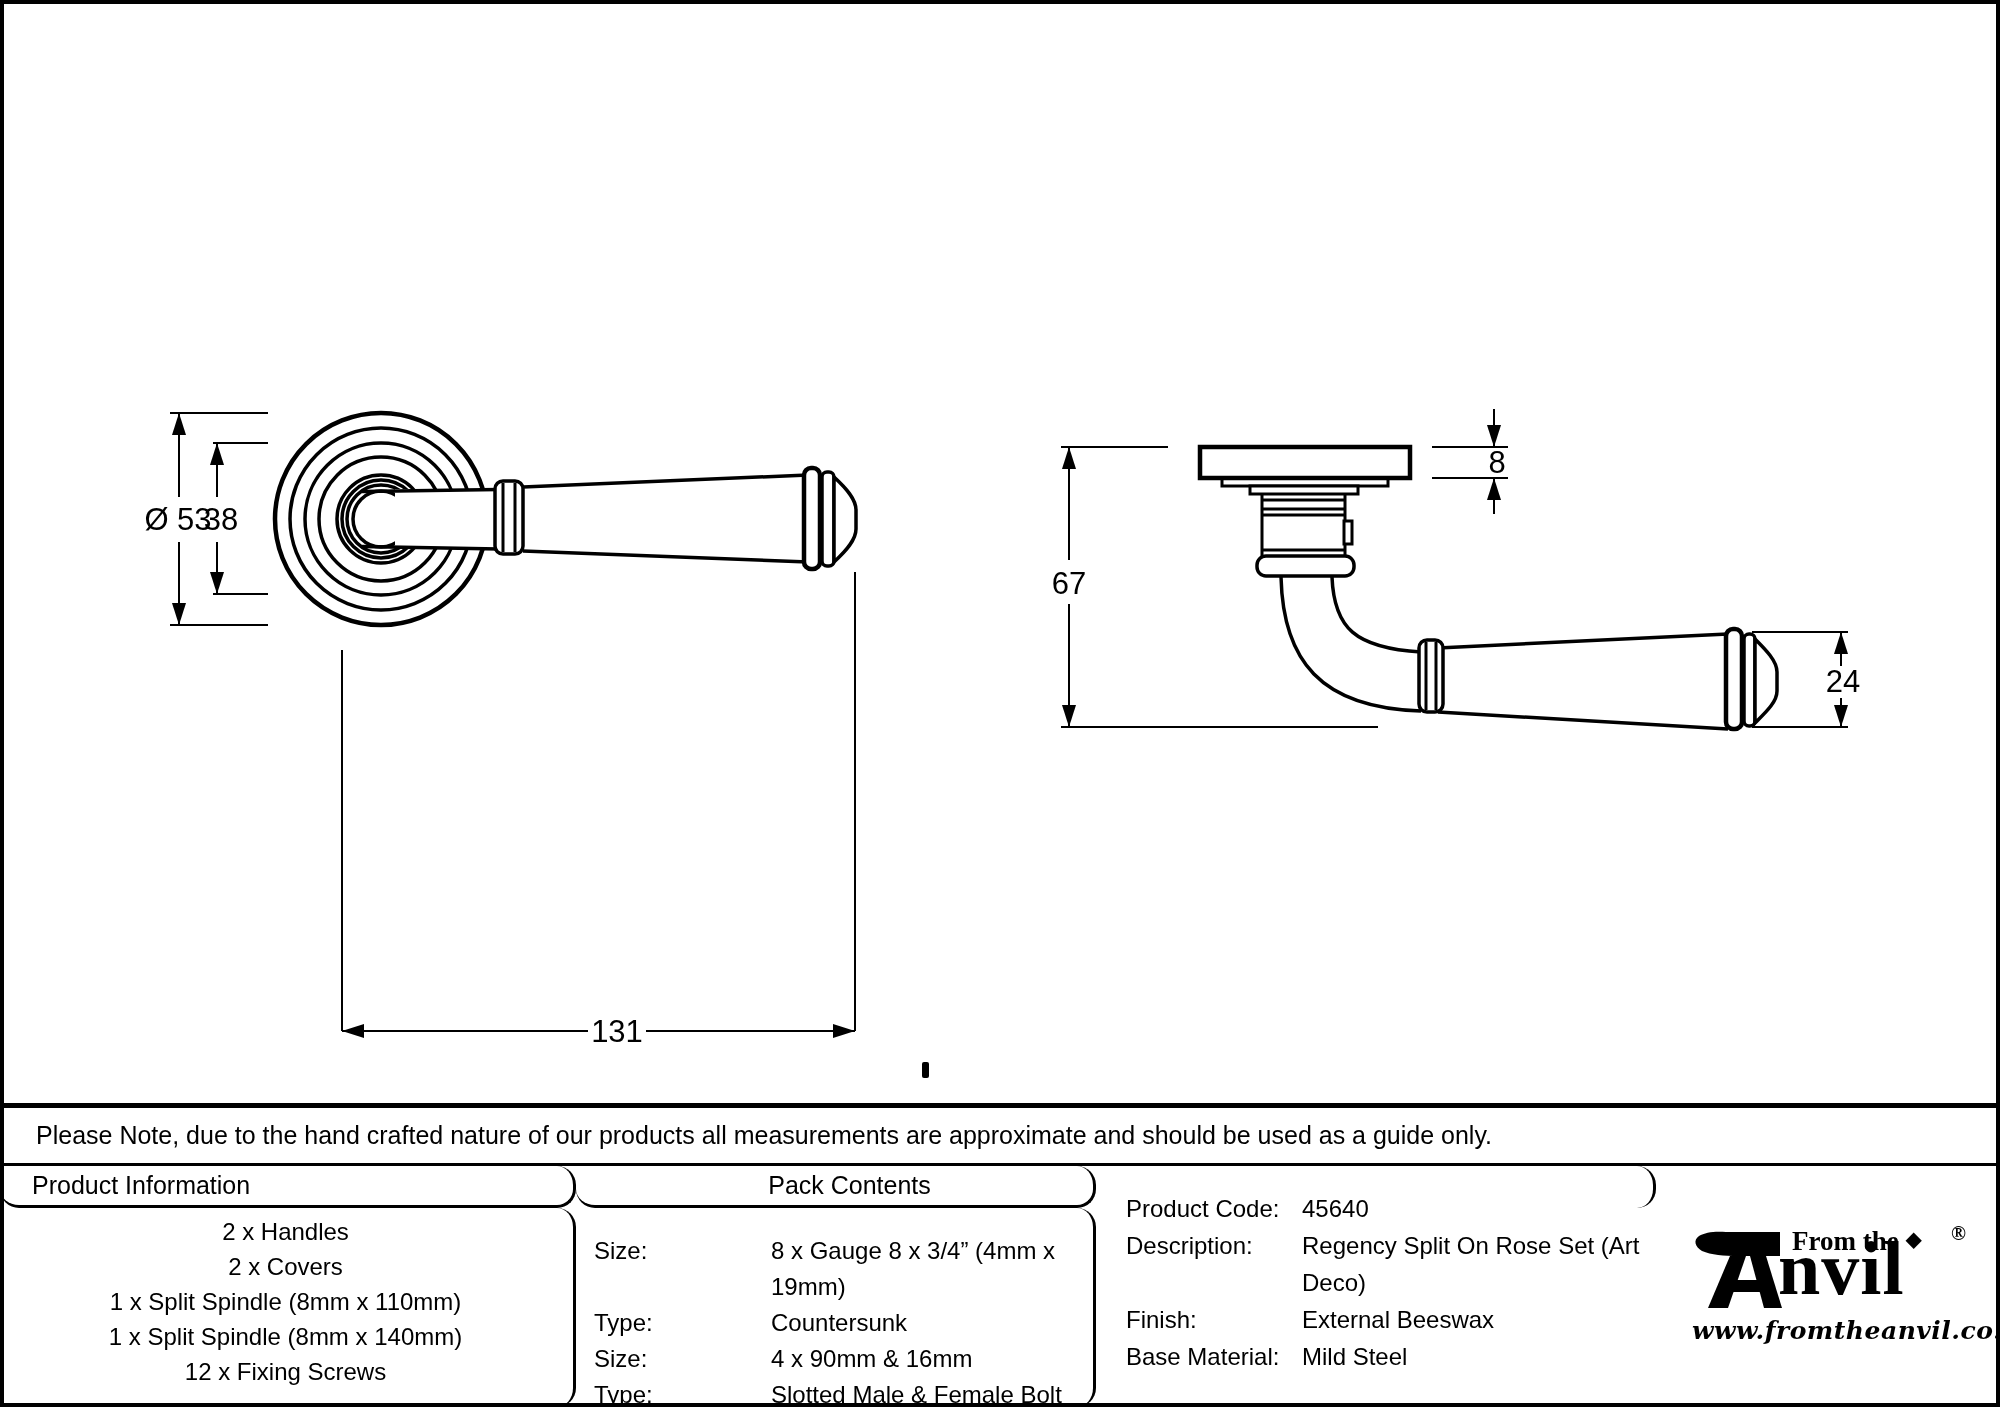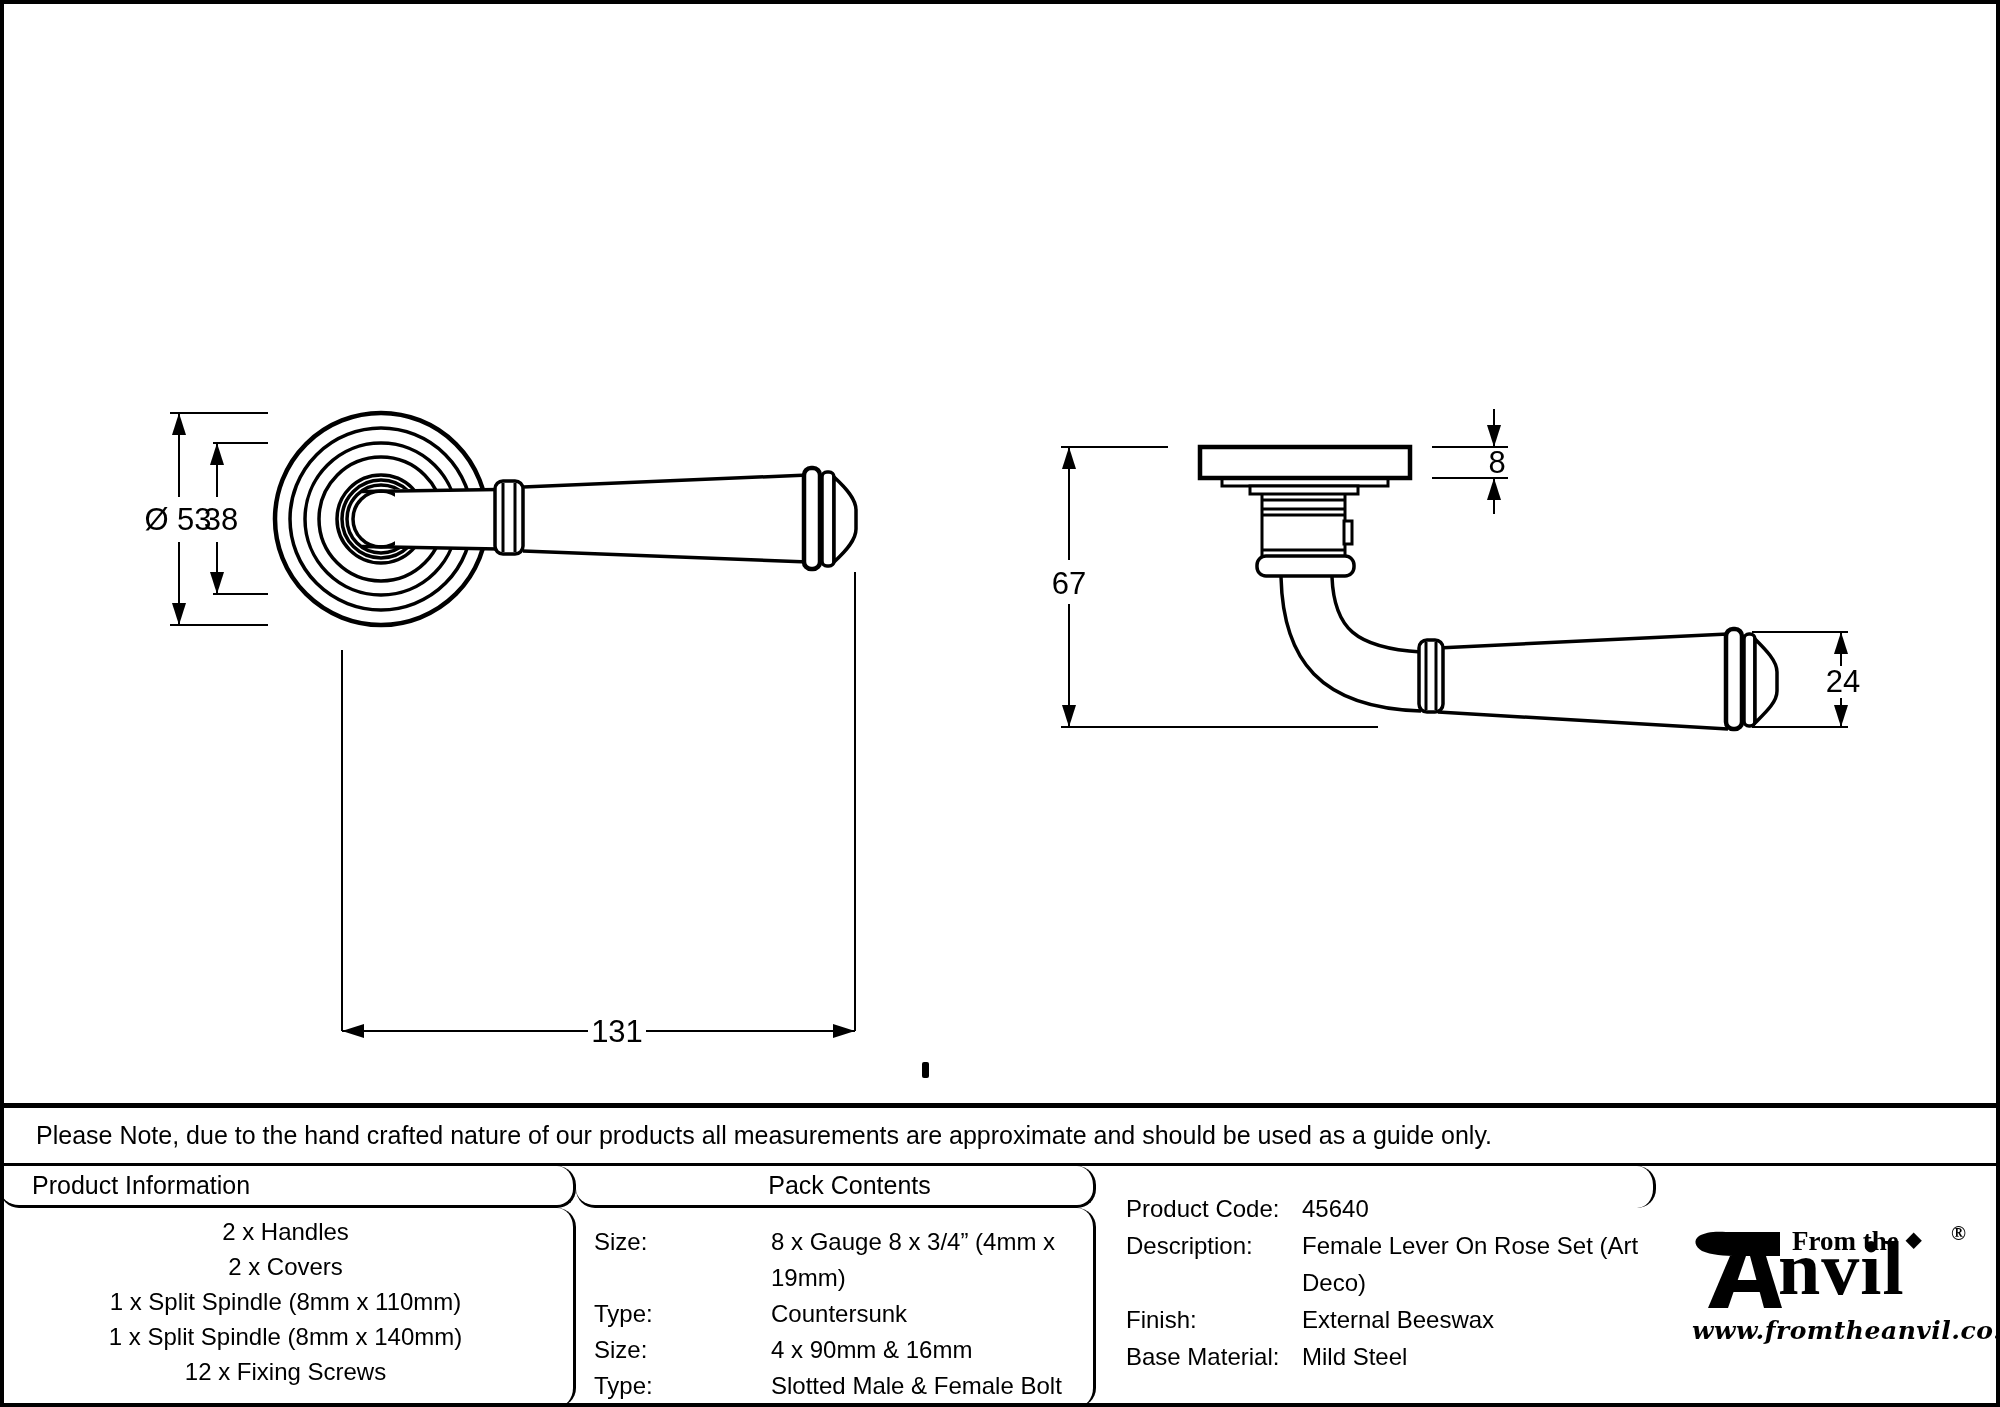--- a/index.html
+++ b/index.html
@@ -29,21 +29,21 @@
   .hdr{border-bottom:3px solid #000;border-right:3px solid #000;display:flex;align-items:center;
        font-size:25px;}
   .hdr-pi{padding-left:32px;}
   .hdr-pc{padding-left:30px;justify-content:center;}
   .hdr-fs{padding-left:22px;}
   .bodycell{border-right:3px solid #000;}
   .pi-body{padding:24px 8px 0 30px;}
   .pi-row{display:grid;grid-template-columns:176px 1fr;line-height:37px;font-size:24px;}
   .pc-body{padding:6px 6px 0 4px;text-align:center;}
   .pc-item{line-height:35px;font-size:24px;}
-  .fs-body{padding:16px 6px 0 18px;}
+  .fs-body{padding:25px 6px 0 18px;}
   .fs-row{display:grid;grid-template-columns:177px 1fr;line-height:36px;font-size:24px;}
   .logo-cell{grid-column:4;grid-row:1/3;display:flex;justify-content:center;align-items:flex-start;font-weight:bold;}
 
   
   .logo{position:relative;width:272px;height:118px;margin-top:60px;}
   .anvil-svg{position:absolute;left:0;top:2px;width:92px;height:82px;}
   .from-the{position:absolute;left:100px;top:0;font-family:"Liberation Serif",serif;font-size:27px;white-space:nowrap;}
   .diamond{position:absolute;left:214px;top:1px;font-size:20px;}
   .nvil{position:absolute;left:86px;top:4px;font-family:"Liberation Serif",serif;font-size:76px;line-height:76px;letter-spacing:1px;}
   .reg{position:absolute;right:-2px;top:-4px;font-family:"Liberation Serif",serif;font-size:20px;}
@@ -192,21 +192,21 @@
       </div>
     </div>
 
     <div class="cell bodycell pi-body">
       <div class="pi-row">
         <span>Product Code:</span>
         <span>45640</span>
       </div>
       <div class="pi-row">
         <span>Description:</span>
-        <span>Female Lever On Rose Set (Art Deco)</span>
+        <span>Regency Split On Rose Set (Art Deco)</span>
       </div>
       <div class="pi-row">
         <span>Finish:</span>
         <span>External Beeswax</span>
       </div>
       <div class="pi-row">
         <span>Base Material:</span>
         <span>Mild Steel</span>
       </div>
     </div>

